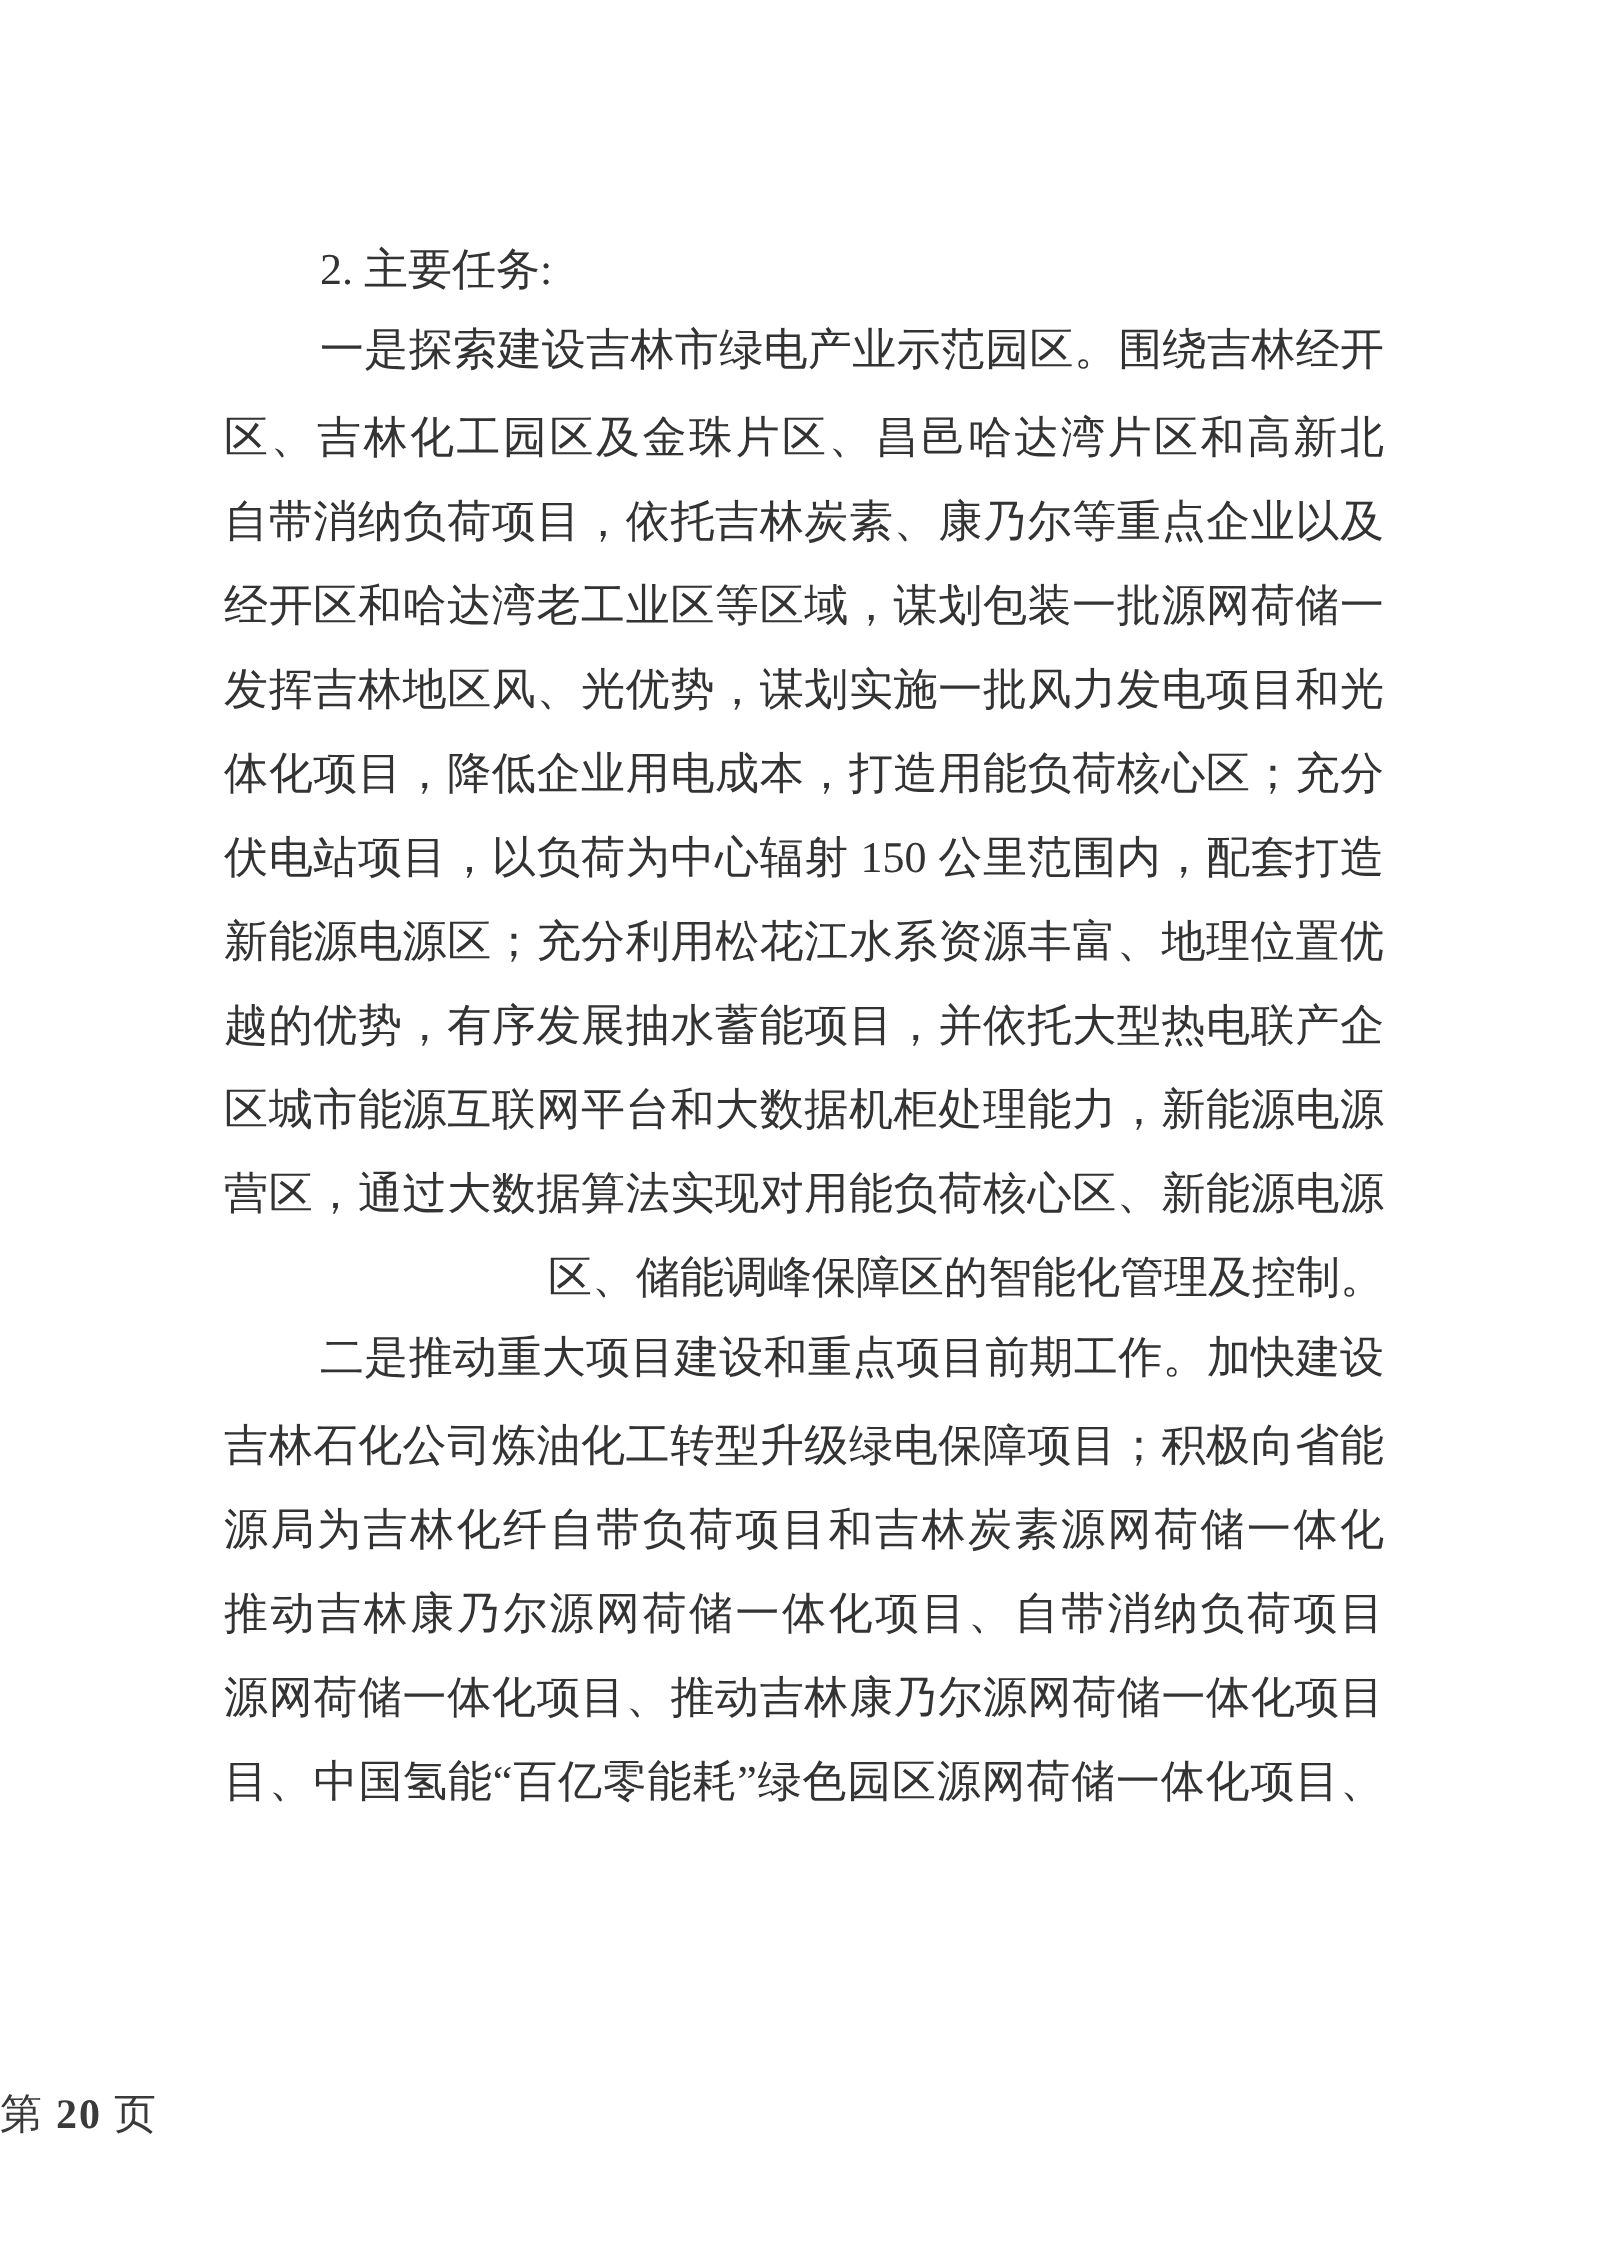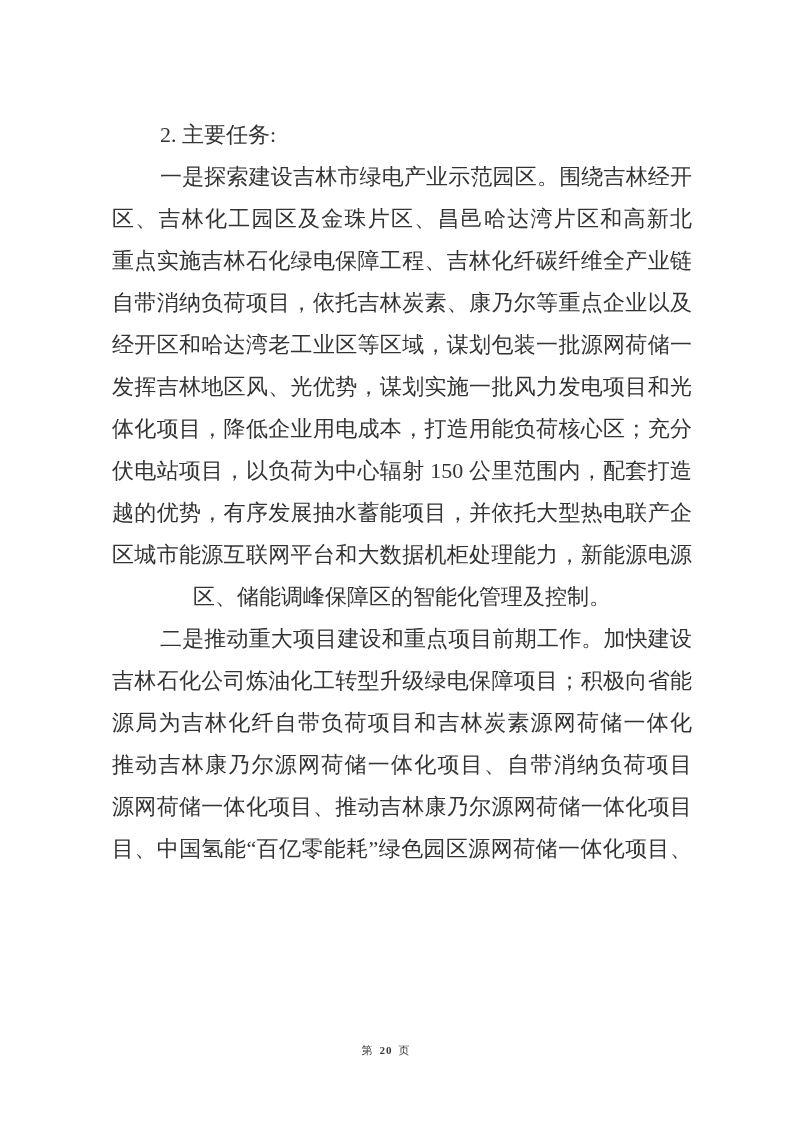--- a/index.html
+++ b/index.html
@@ -20,40 +20,40 @@
     position: absolute;
     left: 112px;
     top: 114px;
     width: 580px;
     font-size: 22px;
     line-height: 42px;
   }
   .line {
     height: 42px;
     overflow: hidden;
-    text-align: center;
+    text-align: right;
   }
   .line.justify {
     text-align: justify;
     text-align-last: justify;
   }
   .line.indent {
     text-indent: 48px;
+    font-family: Liberation Mono, monospace;
   }
   .heading-line {
     height: 42px;
     text-indent: 48px;
   }
   .footer {
     position: absolute;
     left: 0;
     top: 1043px;
     width: 100%;
-    text-align: center;
-    font-size: 11px;
+    font-size: 21px;
     color: #3a3a3a;
     letter-spacing: 1px;
   }
   .footer .num {
     font-weight: bold;
     margin: 0 6px;
     font-family: "Liberation Serif", "DejaVu Serif", serif;
   }
 </style>
 </head>
@@ -61,28 +61,29 @@
 
 <div class="page">
 
   <div class="text-block">
 
     <div class="heading-line">2. 主要任务:</div>
 
     <div>
       <div class="line justify indent">一是探索建设吉林市绿电产业示范园区。围绕吉林经开</div>
       <div class="line justify">区、吉林化工园区及金珠片区、昌邑哈达湾片区和高新北区，</div>
-      <div class="line justify">重点实施吉林石化绿电保障工程、吉林化纤碳纤维全产业链</div>
       <div class="line justify">自带消纳负荷项目，依托吉林炭素、康乃尔等重点企业以及</div>
       <div class="line justify">经开区和哈达湾老工业区等区域，谋划包装一批源网荷储一</div>
       <div class="line justify">发挥吉林地区风、光优势，谋划实施一批风力发电项目和光</div>
       <div class="line justify">体化项目，降低企业用电成本，打造用能负荷核心区；充分</div>
       <div class="line justify">伏电站项目，以负荷为中心辐射 150 公里范围内，配套打造</div>
+      <div class="line justify">新能源电源区；充分利用松花江水系资源丰富、地理位置优</div>
       <div class="line justify">越的优势，有序发展抽水蓄能项目，并依托大型热电联产企</div>
       <div class="line justify">区城市能源互联网平台和大数据机柜处理能力，新能源电源区</div>
+      <div class="line justify">营区，通过大数据算法实现对用能负荷核心区、新能源电源</div>
       <div class="line">区、储能调峰保障区的智能化管理及控制。</div>
     </div>
 
     <div>
       <div class="line justify indent">二是推动重大项目建设和重点项目前期工作。加快建设</div>
       <div class="line justify">吉林石化公司炼油化工转型升级绿电保障项目；积极向省能</div>
       <div class="line justify">源局为吉林化纤自带负荷项目和吉林炭素源网荷储一体化</div>
       <div class="line justify">推动吉林康乃尔源网荷储一体化项目、自带消纳负荷项目</div>
       <div class="line justify">源网荷储一体化项目、推动吉林康乃尔源网荷储一体化项目</div>
       <div class="line justify">目、中国氢能“百亿零能耗”绿色园区源网荷储一体化项目、</div>

